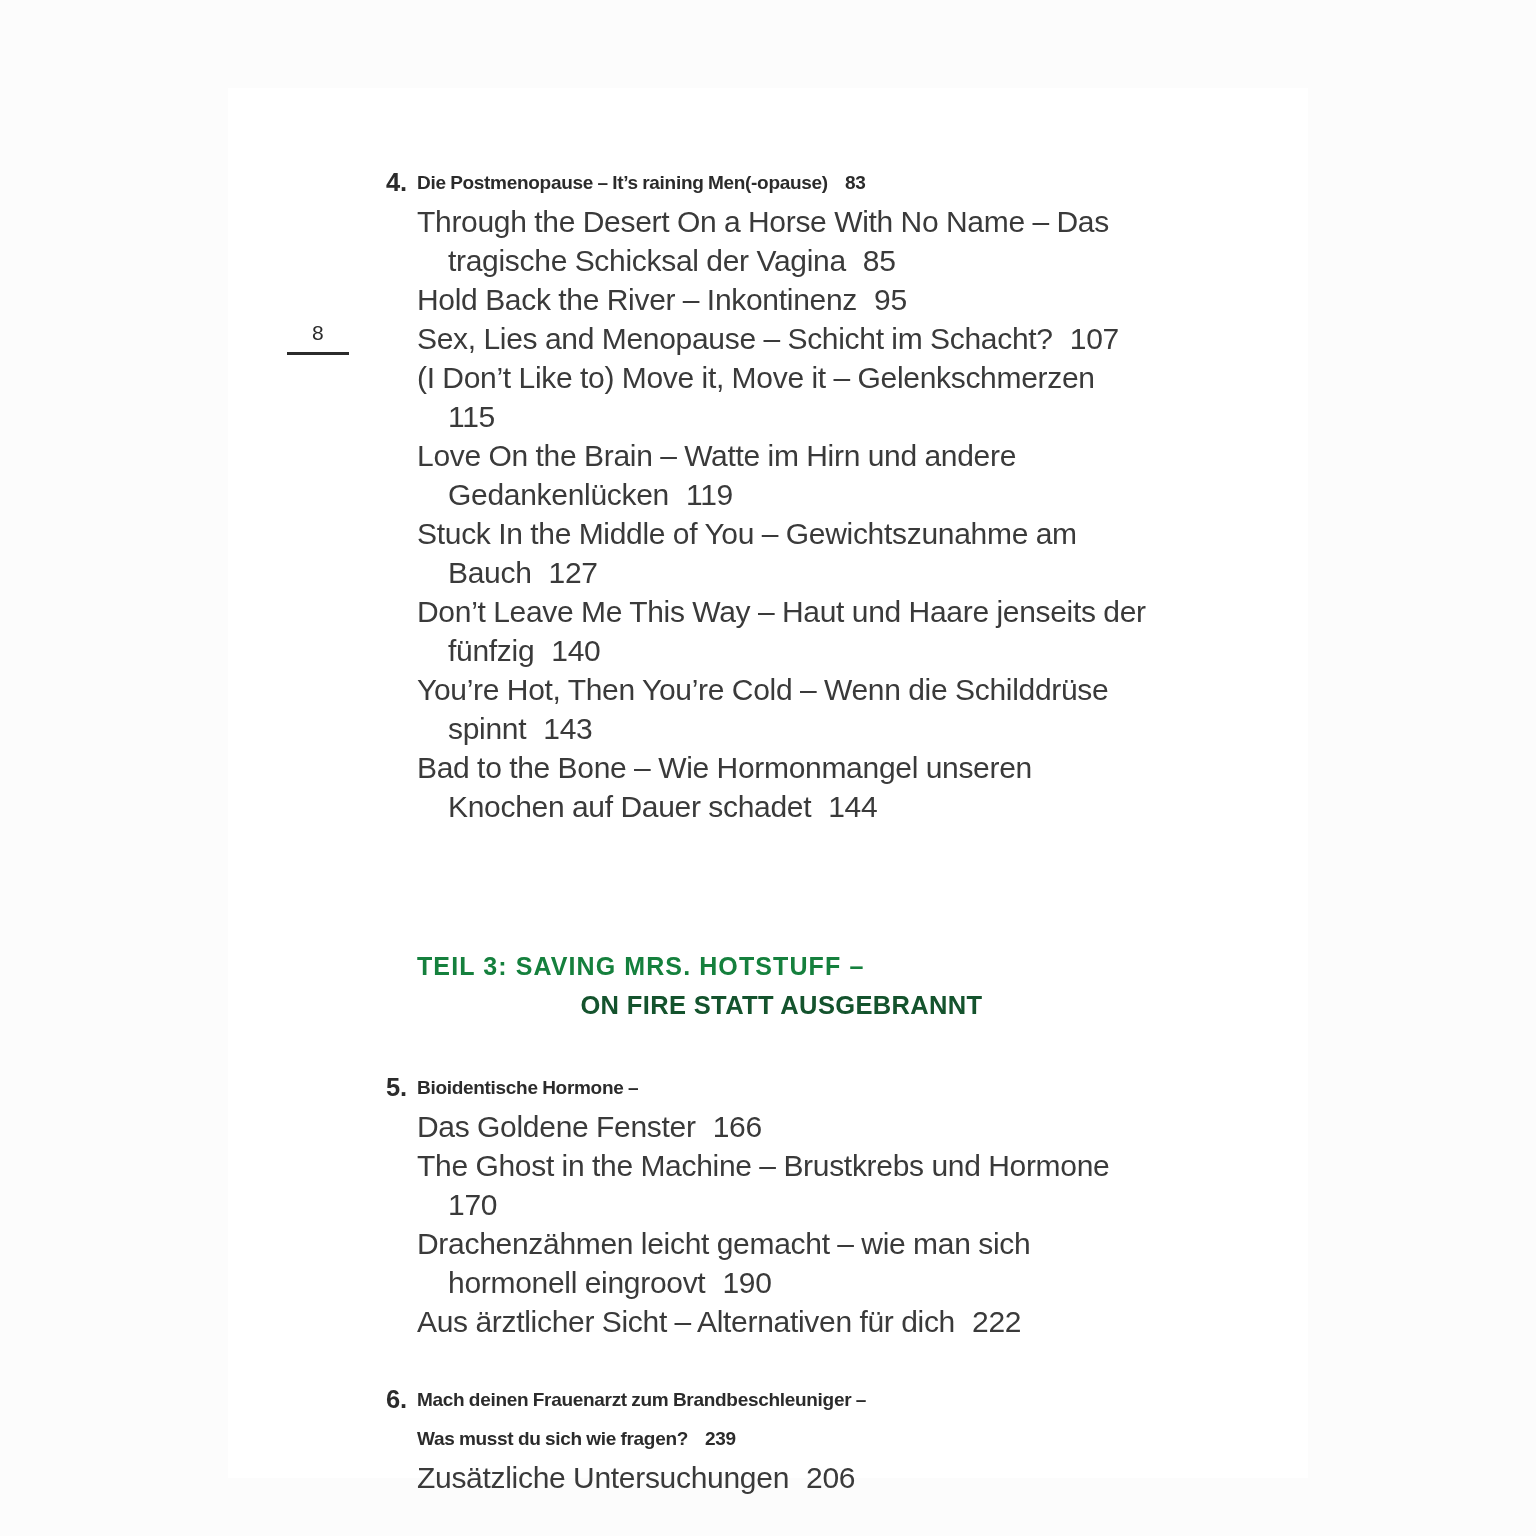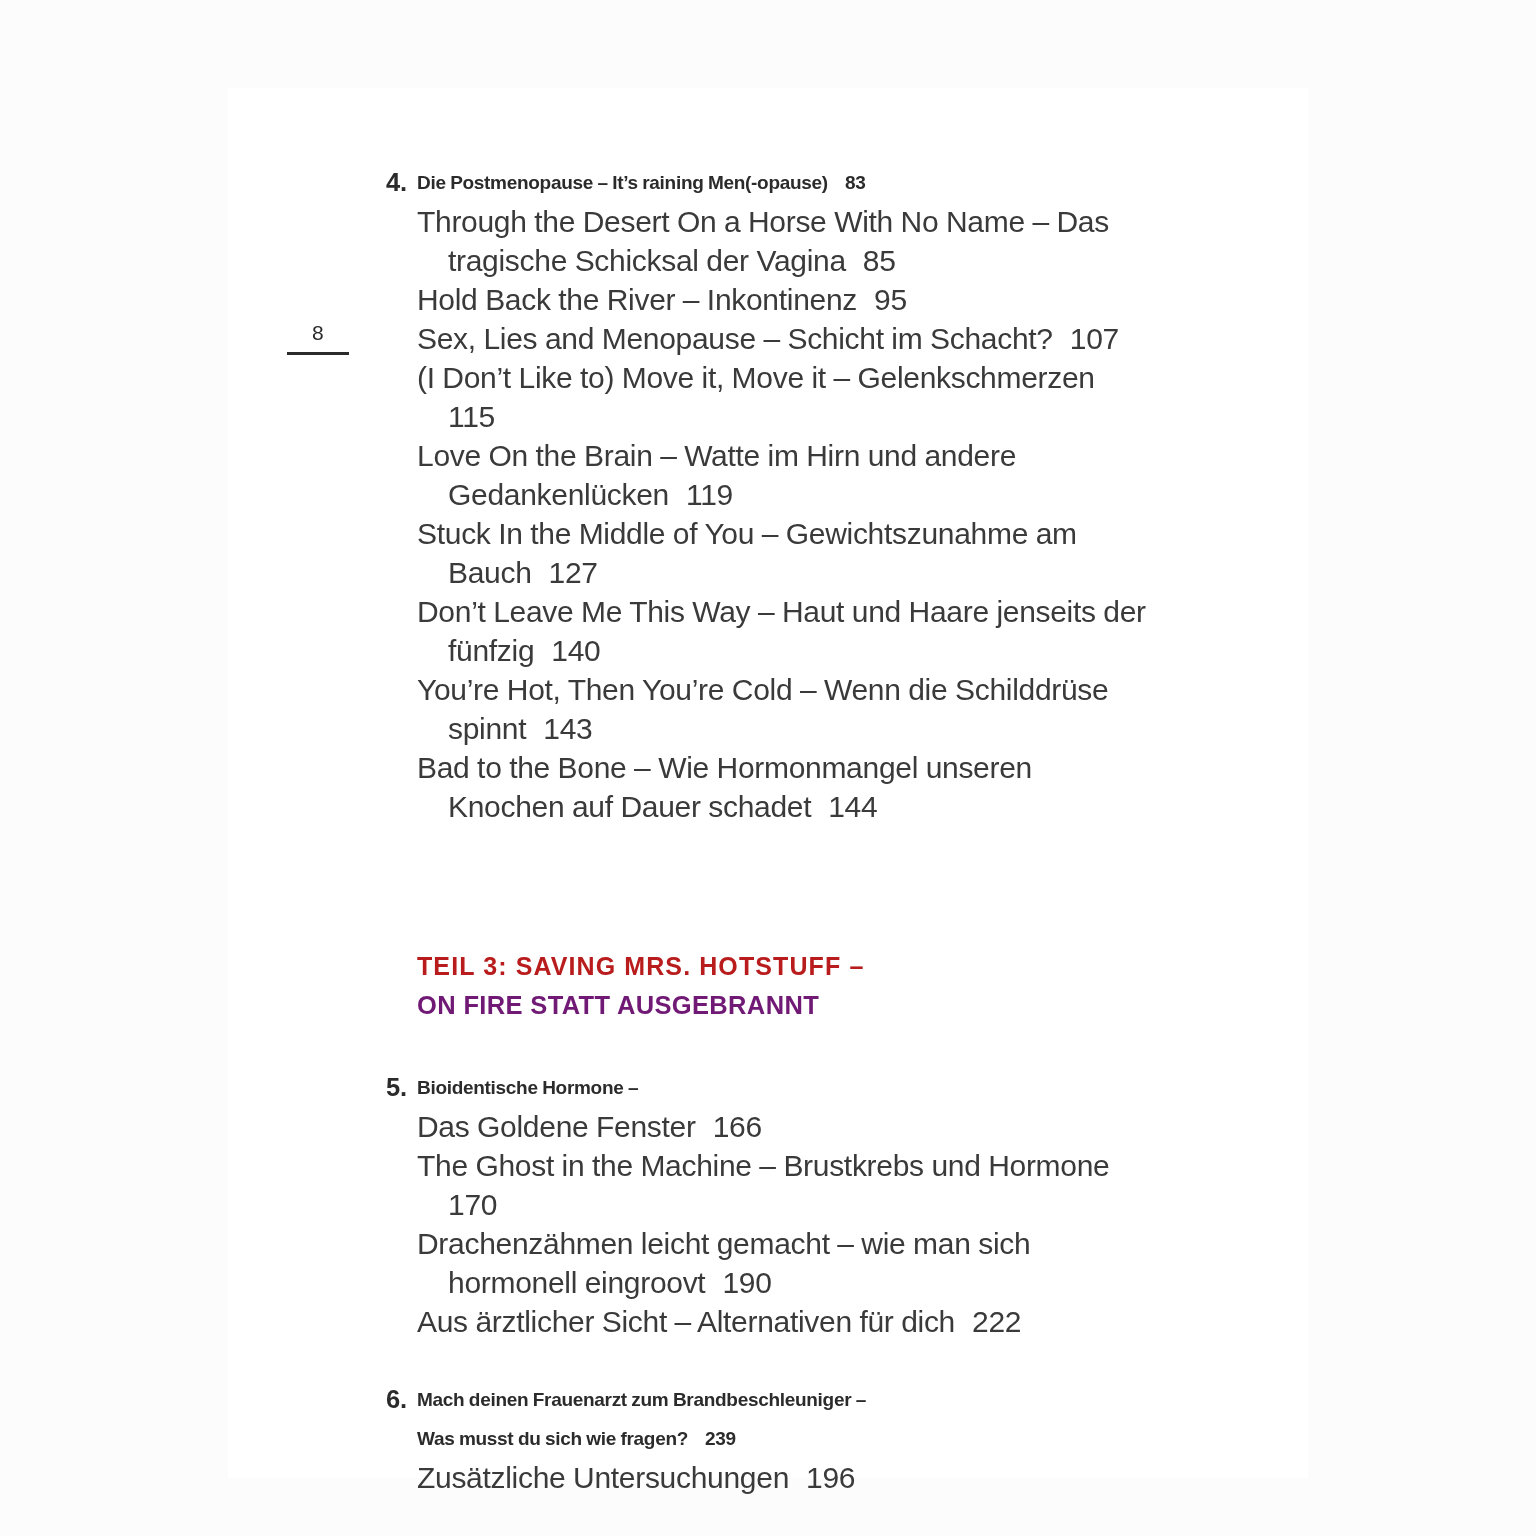--- a/index.html
+++ b/index.html
@@ -100,28 +100,29 @@
 
   
   .part-heading {
     margin-left: 31px;
   }
   .part-heading .line1 {
     font-weight: bold;
     font-size: 25px;
     line-height: 40px;
     letter-spacing: 1.1px;
-    color: #b91c1c;
+    color: #15803d;
   }
   .part-heading .line2 {
     font-weight: bold;
     font-size: 25.5px;
     line-height: 38px;
     letter-spacing: 0.35px;
-    color: #701a75;
+    color: #14532d;
+    text-align: center;
   }
 
   
   .block-gap-large { height: 76px; }
   .block-gap-mid   { height: 44px; }
   .block-gap-small { height: 39px; }
 </style>
 </head>
 <body>
 
@@ -179,15 +180,15 @@
   <div class="chapter">
     <span class="chapter-num">6.</span>
     <div class="chapter-title">
       <span>Mach deinen Frauenarzt zum Brandbeschleuniger –</span>
     </div>
     <div class="chapter-title">
       <span>Was musst du sich wie fragen?</span><span class="gap"></span><span class="pageno">239</span>
     </div>
   </div>
 
-  <div class="entry"><span>Zusätzliche Untersuchungen</span><span class="gap"></span><span class="pageno">196</span></div>
+  <div class="entry"><span>Zusätzliche Untersuchungen</span><span class="gap"></span><span class="pageno">206</span></div>
 
 </div>
 
 </body></html>

